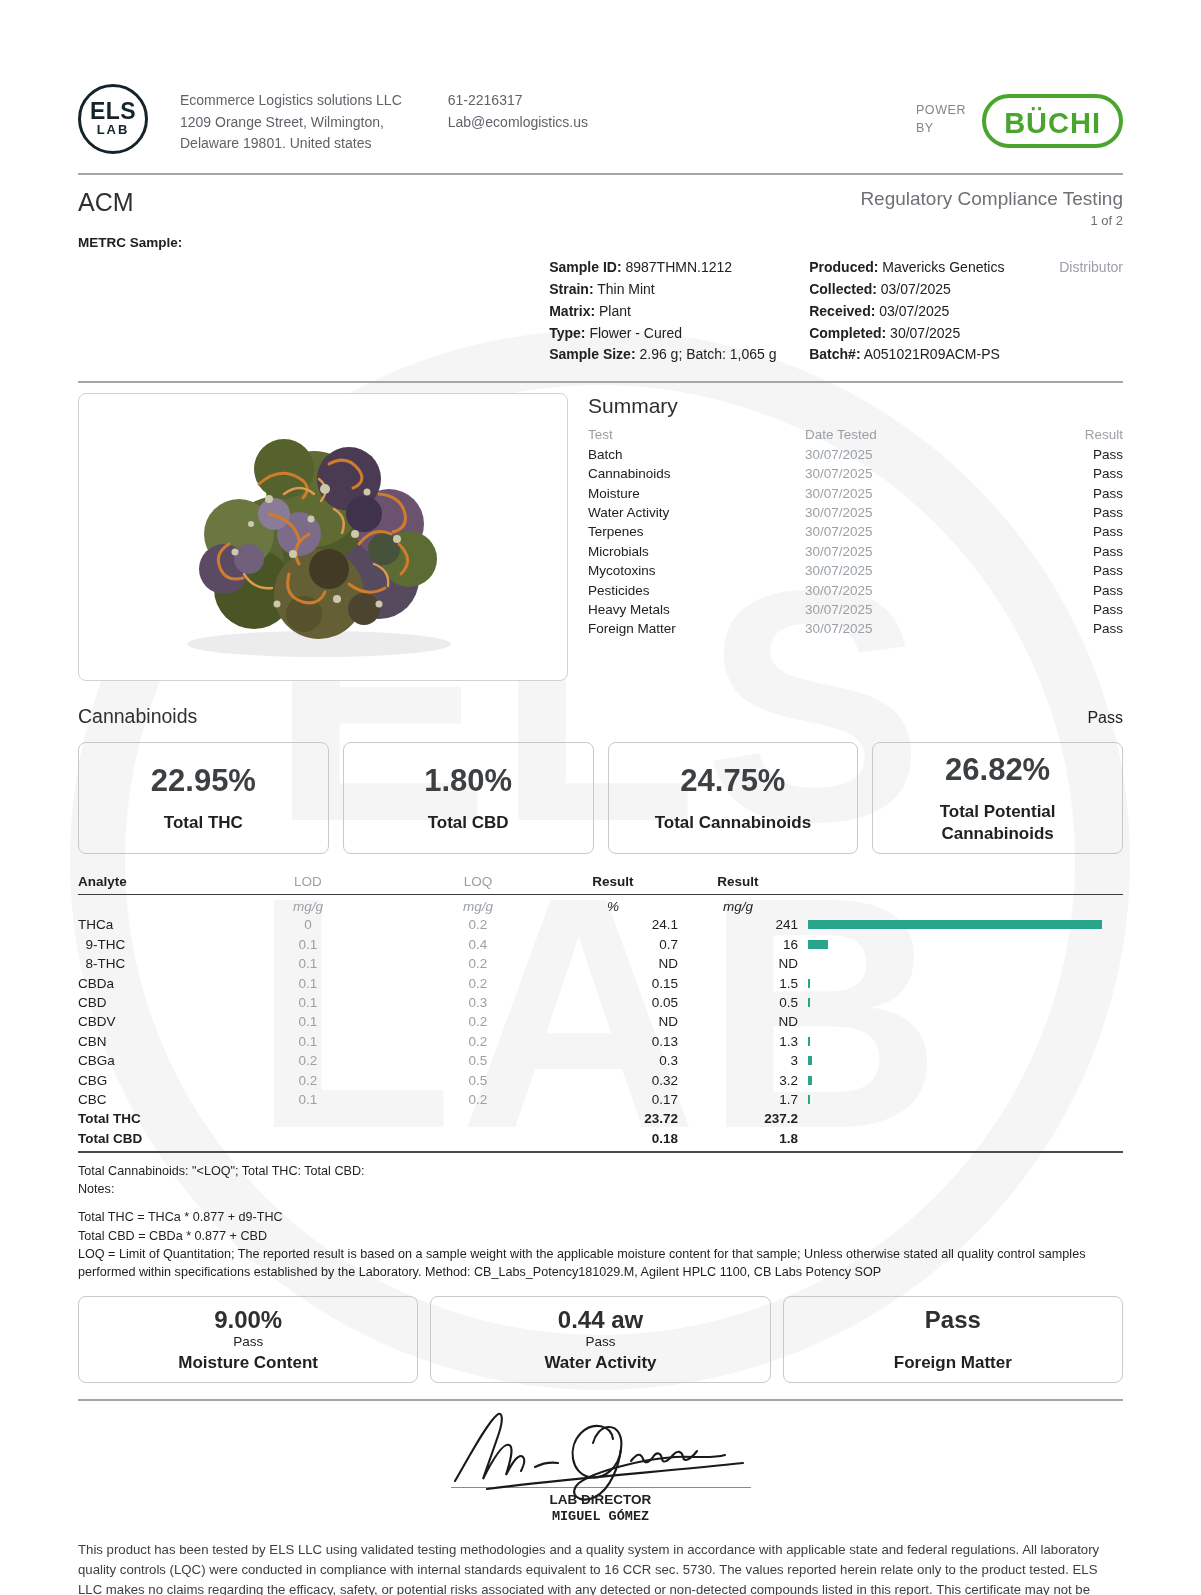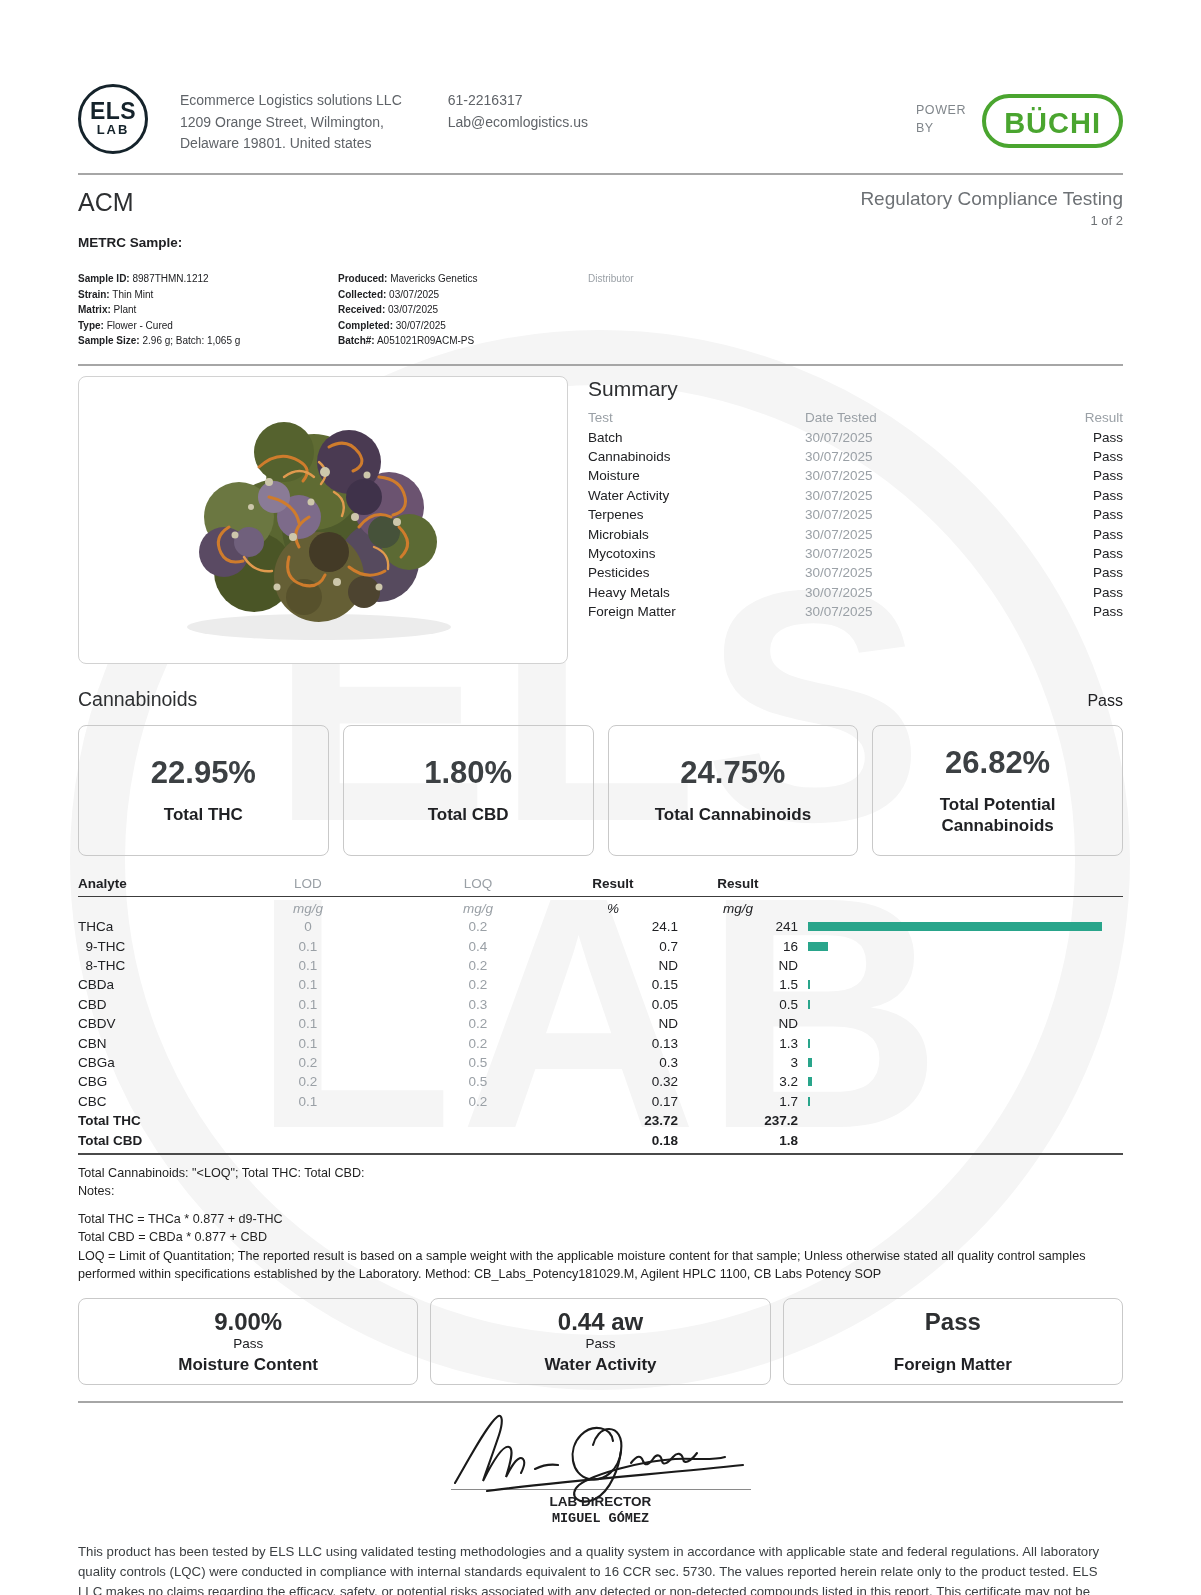--- a/index.html
+++ b/index.html
@@ -33,42 +33,42 @@
   .rule-3 { margin-top:16px; }
 
   
   .title-row { display:flex; justify-content:space-between; align-items:flex-start; margin-top:13px; }
   .acm { font-size:25px; font-weight:500; color:#2d2f31; }
   .reg-block { text-align:right; }
   .reg { font-size:19px; color:#6d7175; }
   .page-num { font-size:13px; color:#6d7175; margin-top:3px; }
   .metrc { font-size:13.5px; font-weight:700; margin-top:7px; }
 
-  .info-grid { display:flex; margin-top:21px; font-size:10px; line-height:1.56; }
+  .info-grid { display:flex; margin-top:7px; font-size:14px; line-height:1.56;justify-content:flex-end; }
   .info-col-1 { width:260px; }
   .info-col-2 { width:250px; }
   .info-col-3 { color:#9aa0a6; }
   .info-line b { font-weight:700; }
 
   
   .main-split { display:flex; gap:20px; margin-top:10px; }
   .photo-box { width:490px; height:288px; border:1px solid #d2d2d2; border-radius:8px; overflow:hidden; flex:none; background:#fff; }
   .summary { flex:1; padding-top:1px; }
   .summary-title { font-size:21px; font-weight:500; color:#2d2f31; margin-bottom:7px; }
   .sum-row { display:grid; grid-template-columns:217px 1fr 80px; font-size:13.5px; height:19.4px; align-items:center; }
   .sum-head { color:#9aa0a6; }
   .sum-date { color:#9aa0a6; }
   .sum-result { text-align:right; }
 
   
   .cann-row { display:flex; justify-content:space-between; align-items:baseline; margin-top:24px; }
   .cann-title { font-size:19.5px; color:#2d2f31; }
   .cann-pass { font-size:16px; color:#202124; }
   .stats { display:flex; gap:14px; margin-top:14px; }
-  .stat { flex:1; border:1px solid #c9c9c9; border-radius:8px; height:131px;
+  .stat { flex:1; border:1px solid #c9c9c9; border-radius:8px; height:112px;
     display:flex; flex-direction:column; align-items:center; justify-content:center; text-align:center; gap:13px; }
   .stat-value { font-size:31px; font-weight:700; color:#3c4043; }
   .stat-label { font-size:17px; font-weight:700; color:#202124; line-height:1.25; padding:0 28px; }
 
   
   .a-table { margin-top:20px; }
   .a-grid { display:grid; grid-template-columns:130px 200px 140px 130px 120px 1fr; align-items:center; }
   .a-head { font-size:13.5px; padding-bottom:5px; border-bottom:1px solid #3c3c3c; }
   .a-head .h-analyte { font-weight:700; }
   .a-head .h-dim { color:#9aa0a6; text-align:center; }

